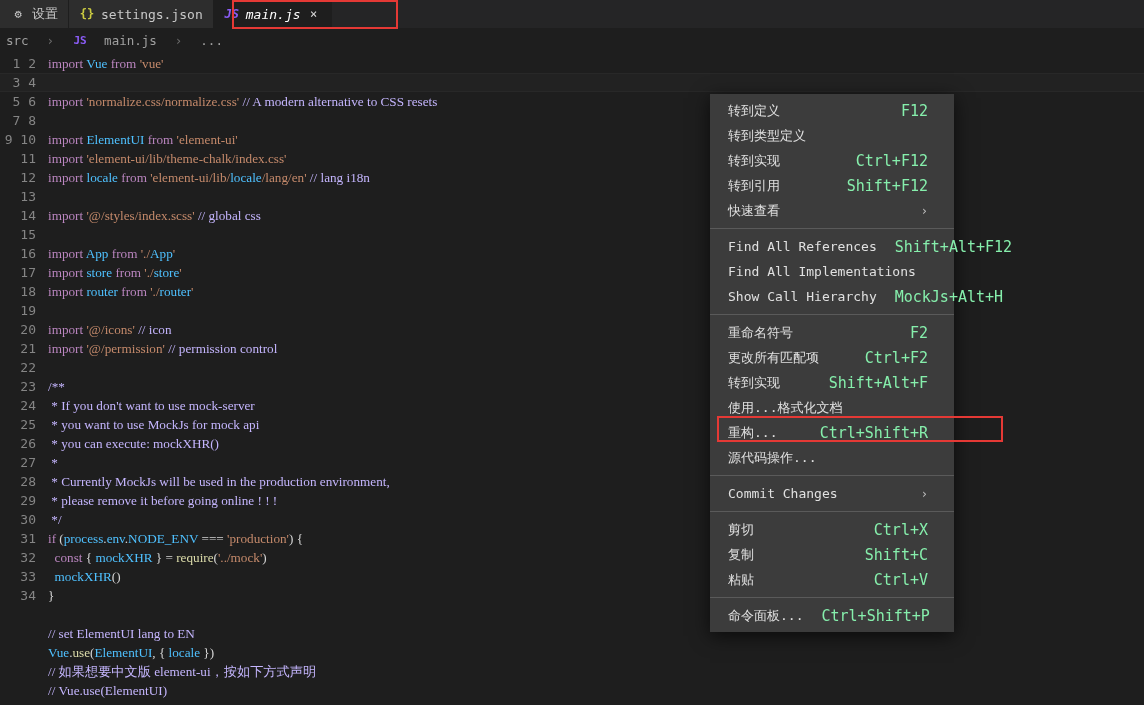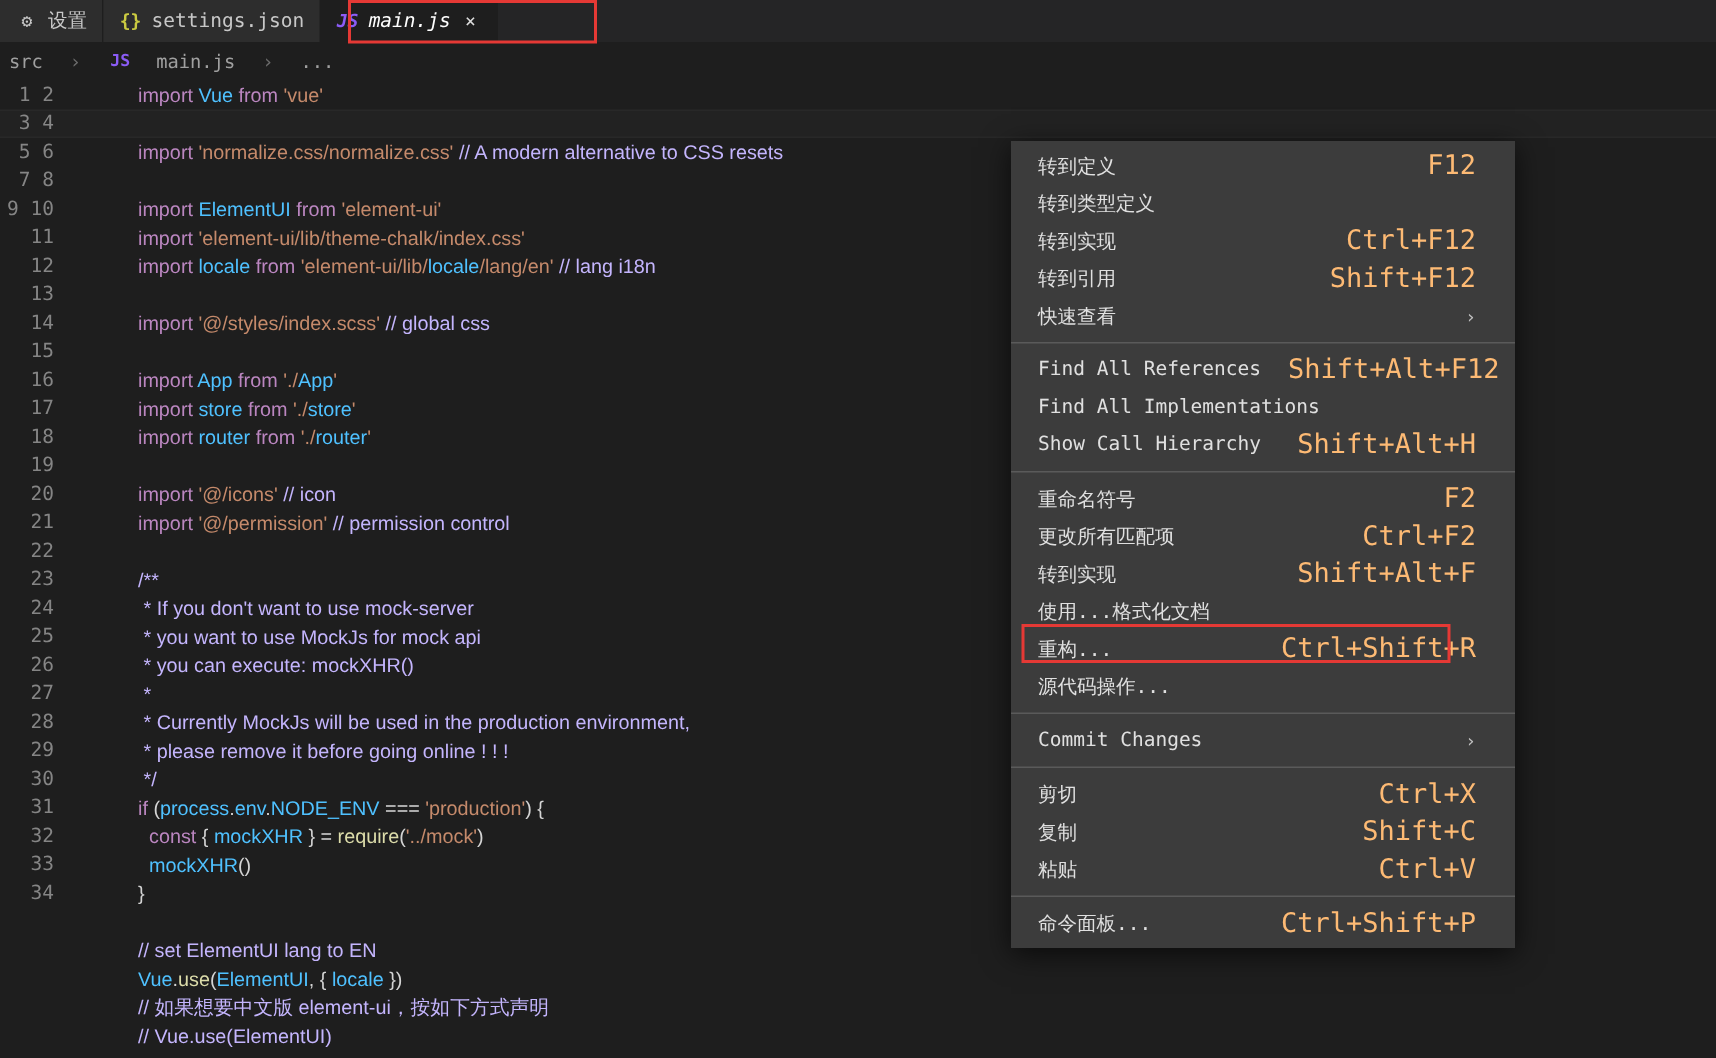--- a/index.html
+++ b/index.html
@@ -63,37 +63,36 @@
     color: #a0a0a0;
     background:#1e1e1e;
   }
   .breadcrumb .chev { opacity:.6; padding: 0 2px;}
   .breadcrumb .js-icon { font-size: 11px; }
 
   .editor {
     display: flex;
     height: calc(705px - 28px - 24px);
     overflow: hidden;
-    gap: 44px;
   }
   .gutter {
     width: 48px;
     color: #858585;
     text-align: right;
     padding-right: 12px;
     padding-top: 2px;
     font-family: Consolas, monospace;
     font-size: 13px;
     line-height: 19px;
     user-select: none;
   }
   .code {
     flex: 1;
     padding-top: 2px;
-    font-family: Liberation Sans, sans-serif;
+    font-family: Liberation Serif, serif;
     font-size: 13.2px;
     line-height: 19px;
     white-space: pre;
     overflow: hidden;
   }
   .active-line {
     position: absolute;
     left: 0;
     top: calc(28px + 24px + 2px + 19px); 
     width: 1144px;
@@ -107,38 +106,38 @@
   .code .id { color:#4fc1ff; } 
   .code .str{ color:#c58a6b; }
   .code .cm { color:#c4b5fd; }
   .code .pn { color:#d4d4d4; }
   .code .fn { color:#dcdcaa; }
 
   
   .ctx-menu {
     position: absolute;
     top: 94px;
-    left: 674px;
-    width: 336px;
+    left: 710px;
+    width: 244px;
     background: #3c3c3c;
     color: #e0e0e0;
     box-shadow: 0 4px 18px rgba(0,0,0,.65);
     font-size: 13px;
     padding: 4px 0;
   }
   .ctx-item {
     display: flex;
     align-items: center;
     justify-content: space-between;
     height: 25px;
     padding: 0 26px 0 18px;
     cursor: default;
     white-space: nowrap;
   }
-  .ctx-item .kbd { color:#fdba74; font-size:18px; margin-left: 18px;}
+  .ctx-item .kbd { color:#86efac; font-size:15px; margin-left: 18px;}
   .ctx-sep {
     height: 1px;
     background: #5a5a5a;
     margin: 5px 0;
   }
   .ctx-item .arrow { color:#c0c0c0; font-size:12px;}
   .ctx-hl {
     position: absolute;
     left: 7px;
     top: 322px;
@@ -243,21 +242,21 @@
     <div class="ctx-item">
       <span>Find All References</span>
       <span class="kbd">Shift+Alt+F12</span>
     </div>
     <div class="ctx-item">
       <span>Find All Implementations</span>
       <span class="kbd"></span>
     </div>
     <div class="ctx-item">
       <span>Show Call Hierarchy</span>
-      <span class="kbd">Shift+Alt+H</span>
+      <span class="kbd">MockJs+Alt+H</span>
     </div>
     <div class="ctx-sep"></div>
     <div class="ctx-item">
       <span>重命名符号</span>
       <span class="kbd">F2</span>
     </div>
     <div class="ctx-item">
       <span>更改所有匹配项</span>
       <span class="kbd">Ctrl+F2</span>
     </div>

